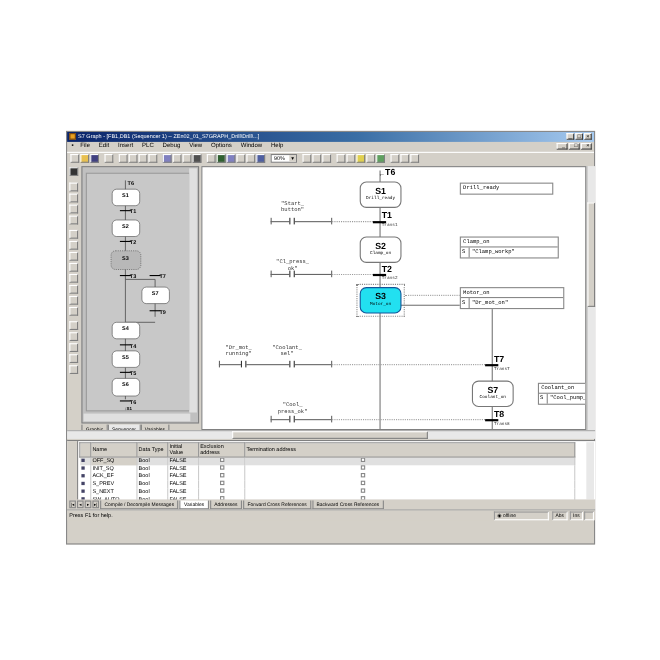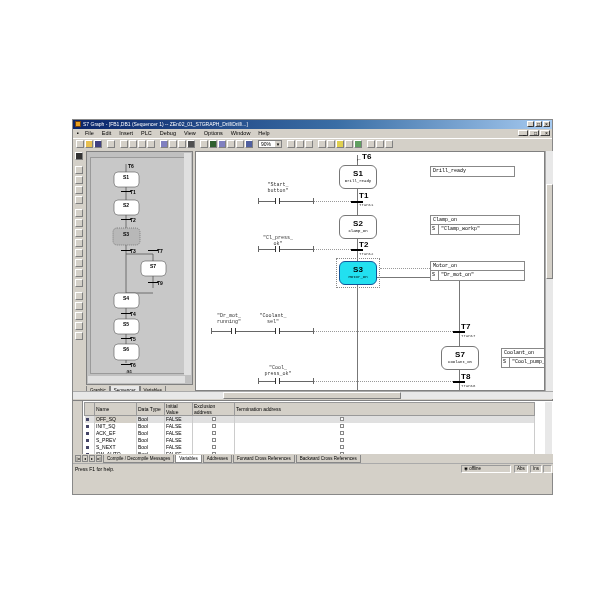--- a/index.html
+++ b/index.html
@@ -1,17 +1,17 @@
 <!DOCTYPE html>
 <html><head>
 <meta charset="utf-8">
 <style>
   * { box-sizing: border-box; margin: 0; padding: 0; }
   body { width: 600px; height: 600px; background: #ffffff; position: relative; overflow: hidden; font-family: "Liberation Sans", sans-serif; }
-  .win { position: absolute; left: 72px; top: 119px; width: 481px; height: 376px; background: #d4d0c8; border: 1px solid #888; padding-left: 32px; }
+  .win { position: absolute; left: 60px; top: 119px; width: 481px; height: 376px; background: #d4d0c8; border: 1px solid #888; padding-left: 32px; }
   .titlebar { position: absolute; left: 0; top: 0; width: 100%; height: 9px; background: linear-gradient(90deg, #0a246a 0%, #3a6ea5 55%, #a6caf0 100%); color: #fff; font-size: 5px; line-height: 9px; padding-left: 10px; }
   .titlebar .appicon { position: absolute; left: 2px; top: 1px; width: 6px; height: 6px; background: #e8a020; border: 1px solid #704010; }
   .winctl { position: absolute; right: 2px; display: flex; gap: 1px; }
   .winctl span { width: 7px; height: 6px; background: #d4d0c8; border: 1px solid #fff; border-right-color: #404040; border-bottom-color: #404040; font-size: 5px; line-height: 4px; text-align: center; color: #000; }
   .menubar { position: absolute; left: 0; top: 9px; width: 100%; height: 9px; font-size: 5.5px; line-height: 9px; color: #000; display: flex; padding-left: 2px; }
   .menubar span { padding: 0 4px; }
   .toolbar { position: absolute; left: 0; top: 18px; width: 100%; height: 11px; display: flex; align-items: center; padding-left: 3px; gap: 1px; border-top: 1px solid #fff; }
   .tb { width: 8px; height: 8px; background: #d4d0c8; border: 1px solid #fff; border-right-color: #808080; border-bottom-color: #808080; }
   .tb.sep { width: 3px; border: none; }
   .zoomsel { width: 24px; height: 8px; background: #fff; border: 1px solid #808080; font-size: 5px; line-height: 6px; padding-left: 2px; position: relative; }

